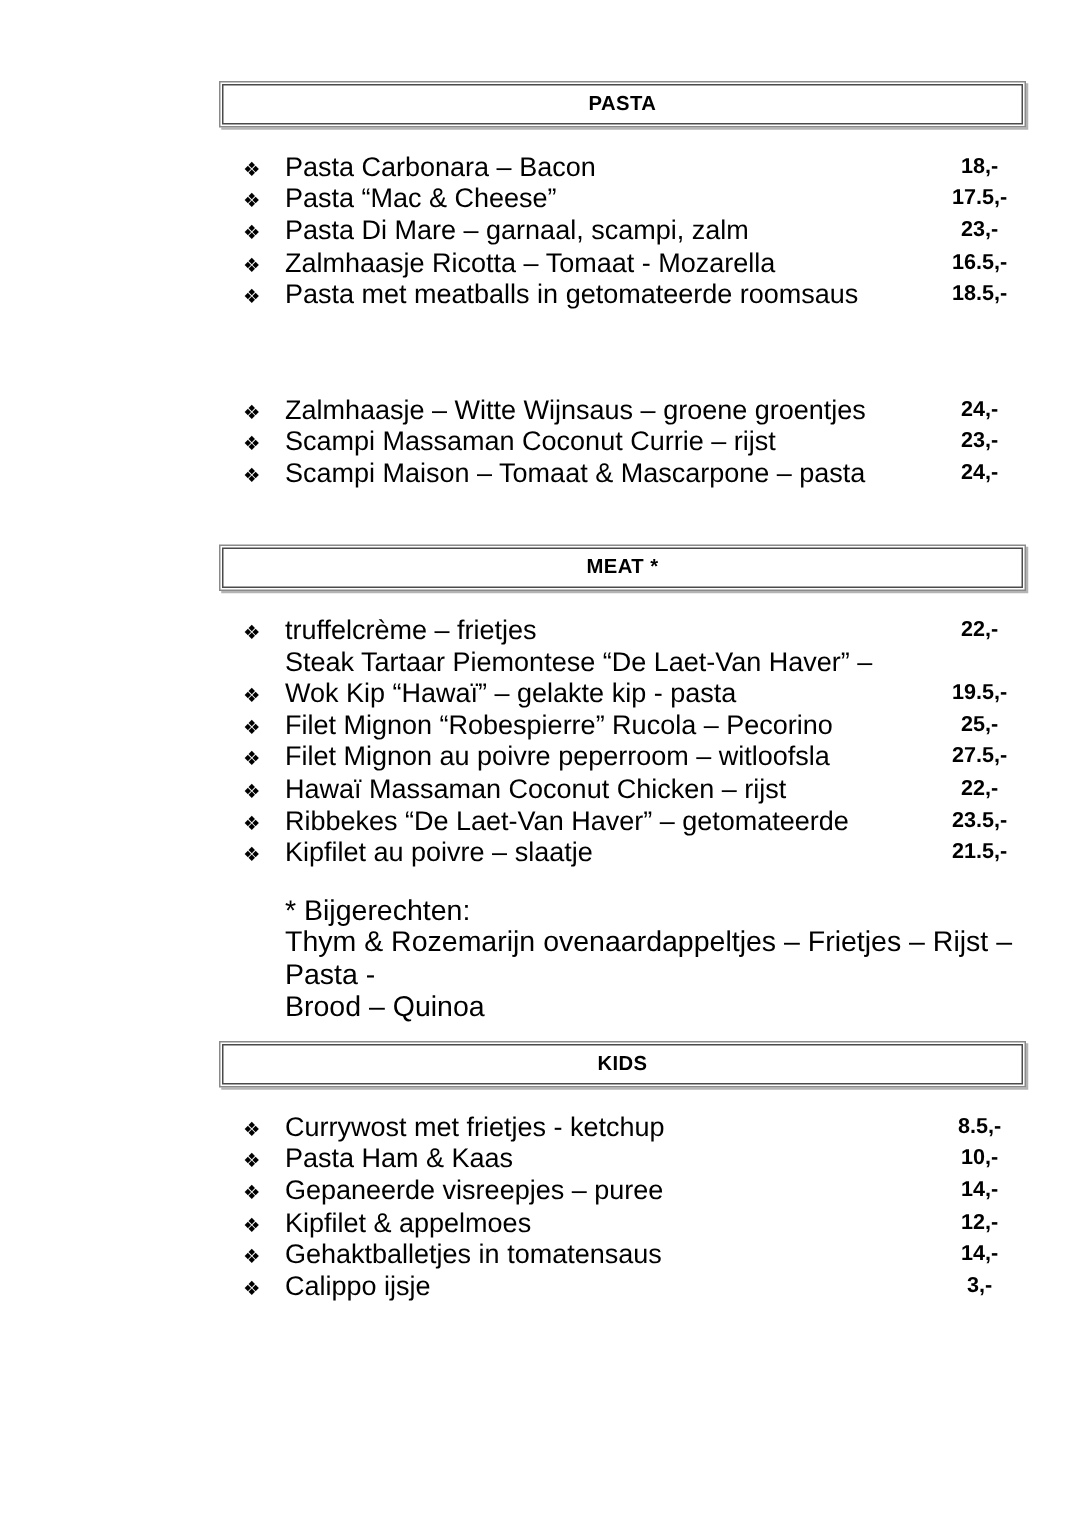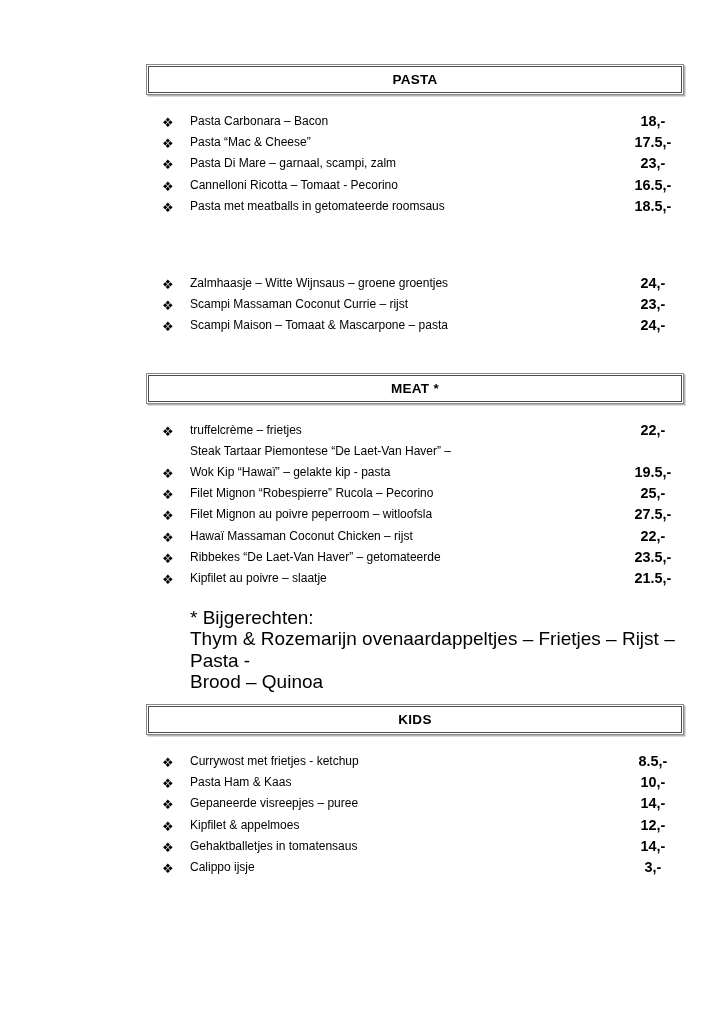--- a/index.html
+++ b/index.html
@@ -19,21 +19,21 @@
     position: relative;
     width: 722px;
     height: 1024px;
     box-sizing: border-box;
     padding: 0;
   }
 
   .menu-body {
     position: absolute;
     left: 146px;
-    top: 64px;
+    top: 54px;
     width: 538px;
   }
 
   
   .section-header {
     box-sizing: border-box;
     width: 538px;
     border: 1px solid #8a8a8a;
     padding: 1px;
     background: #ffffff;
@@ -79,21 +79,21 @@
     left: -28px;
     top: 1px;
     width: 16px;
     text-align: left;
     font-size: 13px;
     line-height: 21.2px;
     color: #000000;
   }
   .item-name {
     flex: 1 1 auto;
-    font-size: 12px;
+    font-size: 18px;
     line-height: 21.2px;
     padding-right: 10px;
     white-space: normal;
   }
   .item-name .wrap-part {
     display: block;
   }
   .item-price {
     flex: 0 0 auto;
     width: 62px;
@@ -150,21 +150,21 @@
           <span class="bullet">
               <span class="bullet-glyph">❖</span>
             </span>
           <span class="item-name">Pasta Di Mare – garnaal, scampi, zalm</span>
           <span class="item-price">23,-</span>
         </li>
         <li class="item-row">
           <span class="bullet">
               <span class="bullet-glyph">❖</span>
             </span>
-          <span class="item-name">Cannelloni Ricotta – Tomaat - Pecorino</span>
+          <span class="item-name">Zalmhaasje Ricotta – Tomaat - Mozarella</span>
           <span class="item-price">16.5,-</span>
         </li>
         <li class="item-row">
           <span class="bullet">
               <span class="bullet-glyph">❖</span>
             </span>
           <span class="item-name">Pasta met meatballs in getomateerde roomsaus</span>
           <span class="item-price">18.5,-</span>
         </li>
       </ul>

